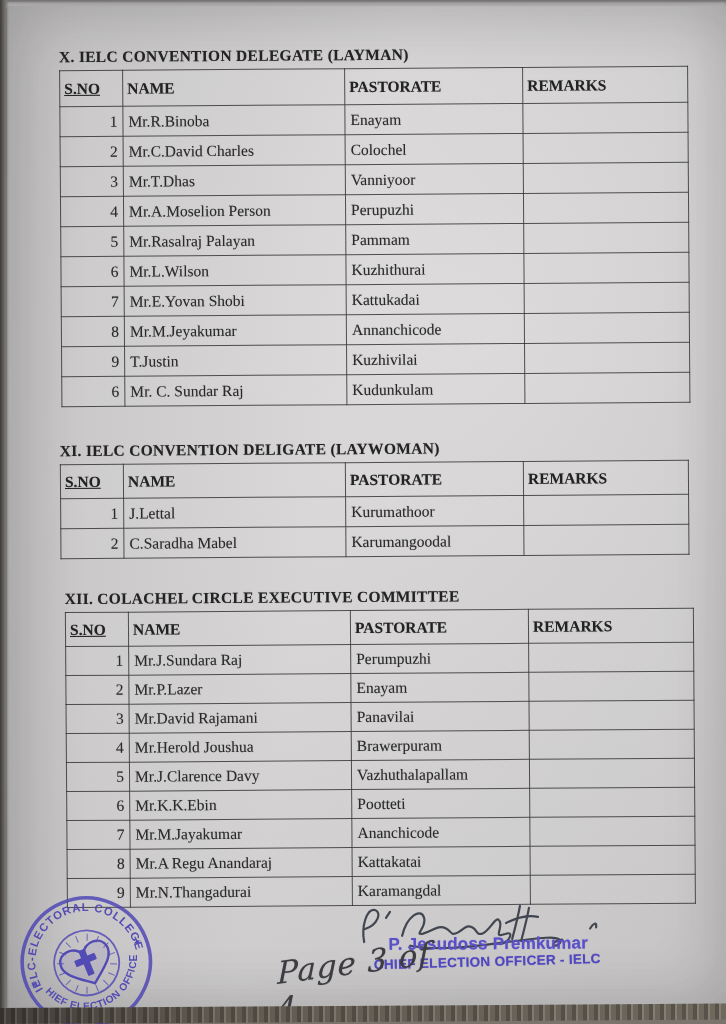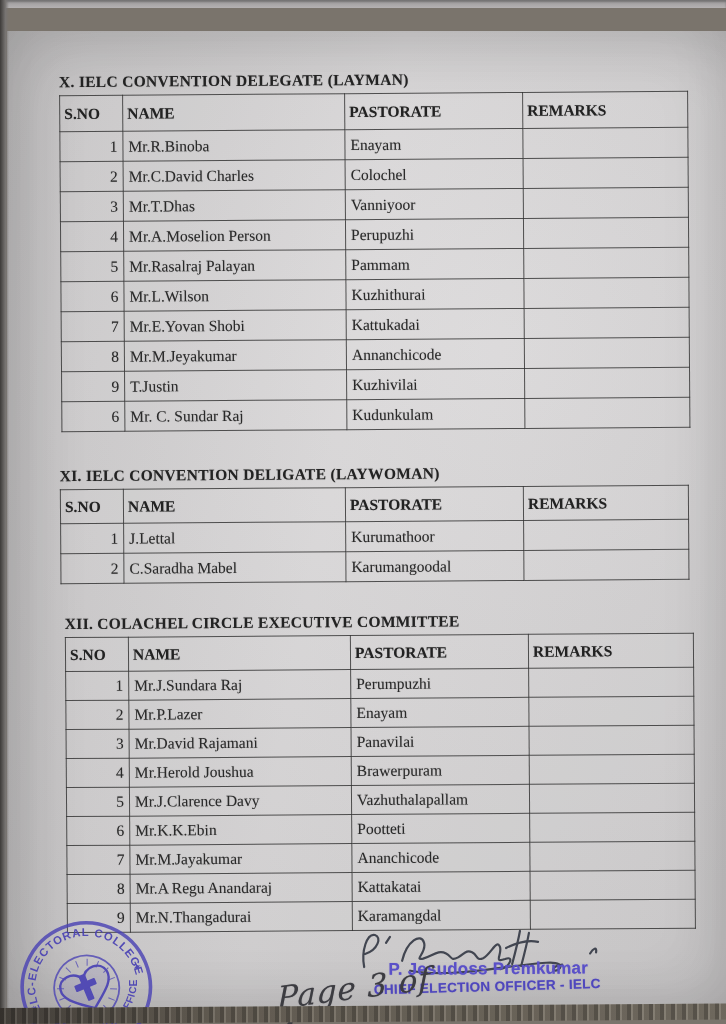--- a/index.html
+++ b/index.html
@@ -24,21 +24,20 @@
       repeating-linear-gradient(90deg,rgba(0,0,0,.30) 0 4px,rgba(255,255,255,.07) 4px 6px,rgba(0,0,0,.12) 6px 11px),
       linear-gradient(90deg,#4a453f,#6e675c 30%,#7d766a);
   }
   .paper{
     position:absolute;left:7px;top:6px;right:0;bottom:13px;
     background:
       radial-gradient(120% 90% at 68% 32%,rgba(255,255,255,.10),rgba(0,0,0,.07)),
       linear-gradient(100deg,rgba(0,0,0,.06),rgba(255,255,255,.05) 45%,rgba(0,0,0,.04)),
       #d7d5d6;
     box-shadow:inset 0 0 70px rgba(0,0,0,.10),inset 28px 18px 60px rgba(0,0,0,.09),inset -12px -24px 50px rgba(0,0,0,.05);
-    margin-top:25px;
   }
   .content{position:absolute;left:0;top:0;width:719px;height:1005px;
     transform:rotate(-.4deg);transform-origin:360px 480px;color:#262626;}
 
   .tbl-section{position:absolute;}
   .sec-1{top:40px;left:55px;width:600px;}
   .sec-2{top:434px;left:53px;width:600px;}
   .sec-3{top:582px;left:57px;width:602px;}
   .tbl-title{
     margin:0 0 4px 0;font-size:15.5px;font-weight:700;letter-spacing:.3px;
@@ -49,21 +48,21 @@
     background:rgba(255,255,255,.06);
   }
   table.roster th,table.roster td{
     border:1.5px solid rgba(48,48,48,.82);
     font-size:15.5px;overflow:hidden;white-space:nowrap;
     text-shadow:0 0 1px rgba(55,55,55,.35);
   }
   table.roster th{
     font-weight:700;text-align:left;padding:2px 2px 2px 4px;color:#222;
   }
-  table.roster th:nth-child(1){width:56px;}
+  table.roster th:nth-child(1){width:56px;text-decoration:underline;}
   table.roster th:nth-child(2){width:215px;}
   table.roster th:nth-child(3){width:171px;}
   table.roster th:nth-child(4){width:158px;}
   table.roster td{padding:1px 3px 1px 5px;color:#2a2a2a;}
   table.roster td:first-child{text-align:right;padding-right:5px;}
   .sec-1 table.roster tr{height:30px;}
   .sec-1 table.roster thead tr{height:36px;}
   .sec-2 table.roster tr{height:30px;}
   .sec-2 table.roster thead tr{height:34px;}
   .sec-3 table.roster tr{height:29px;}

